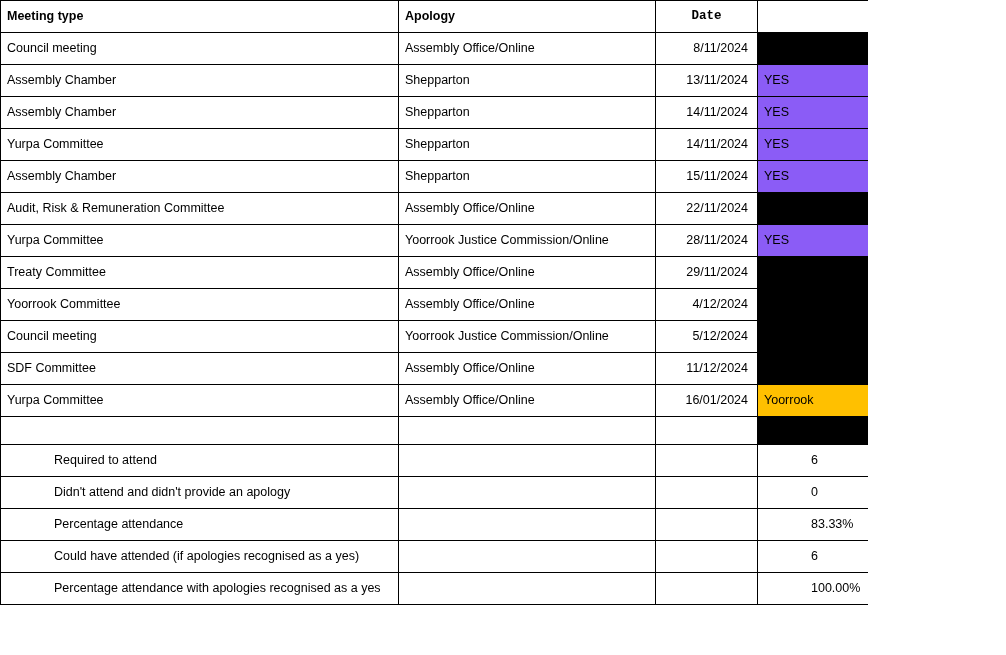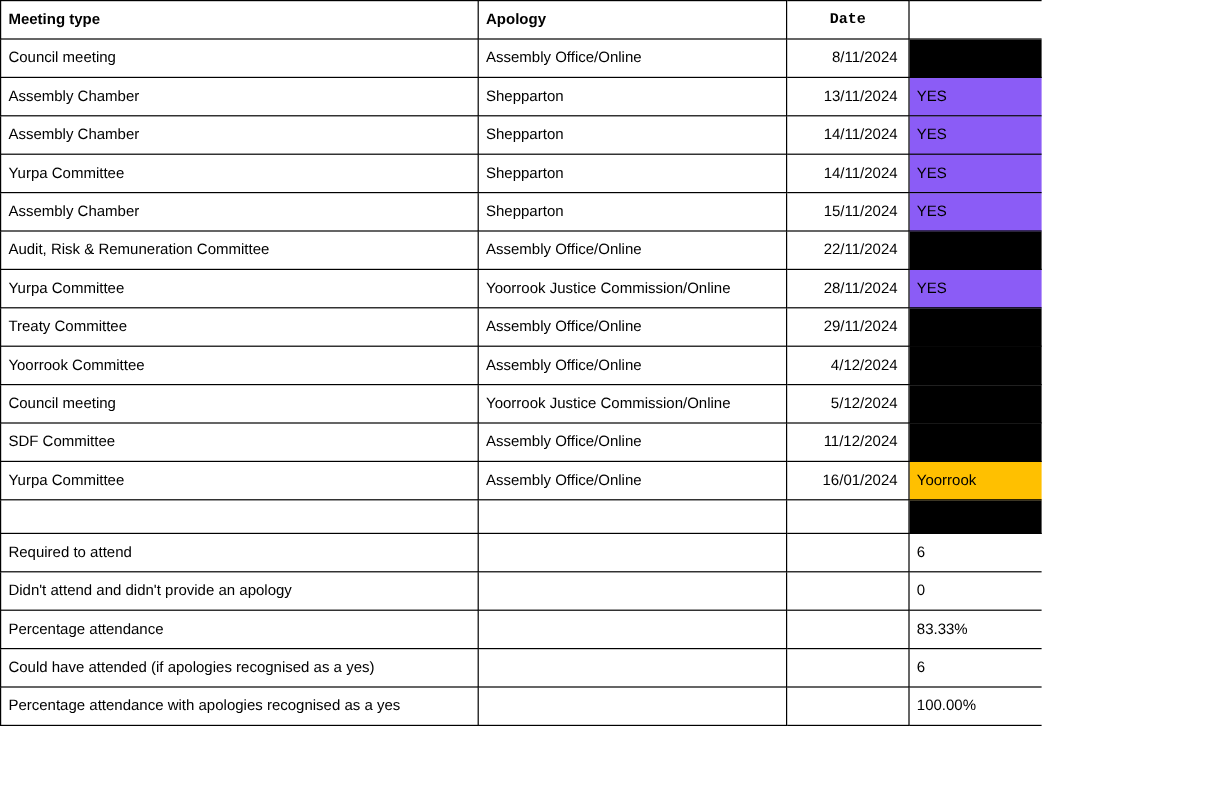--- a/index.html
+++ b/index.html
@@ -72,20 +72,21 @@
   }
   td.status.plain {
     background: #ffffff;
     color: #000000;
   }
   tr.spacer td {
     height: 28px;
   }
   tr.summary td {
     height: 32px;
+    padding-left: 47px;
   }
 </style>
 </head>
 <body>
 
 <div id="sheet">
   <table class="attendance">
     <colgroup>
       <col class="c-meeting">
       <col class="c-location">

